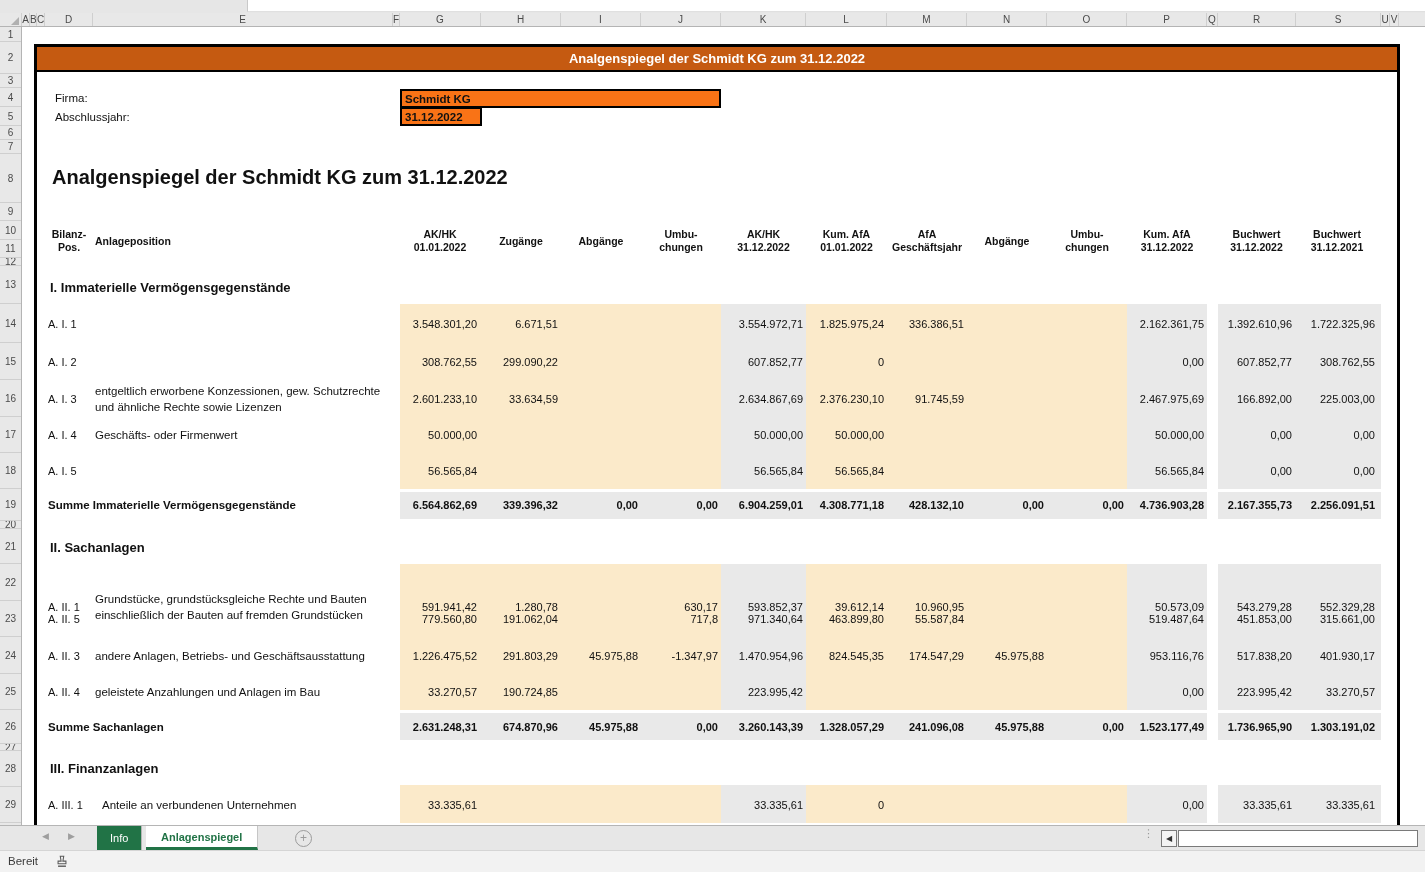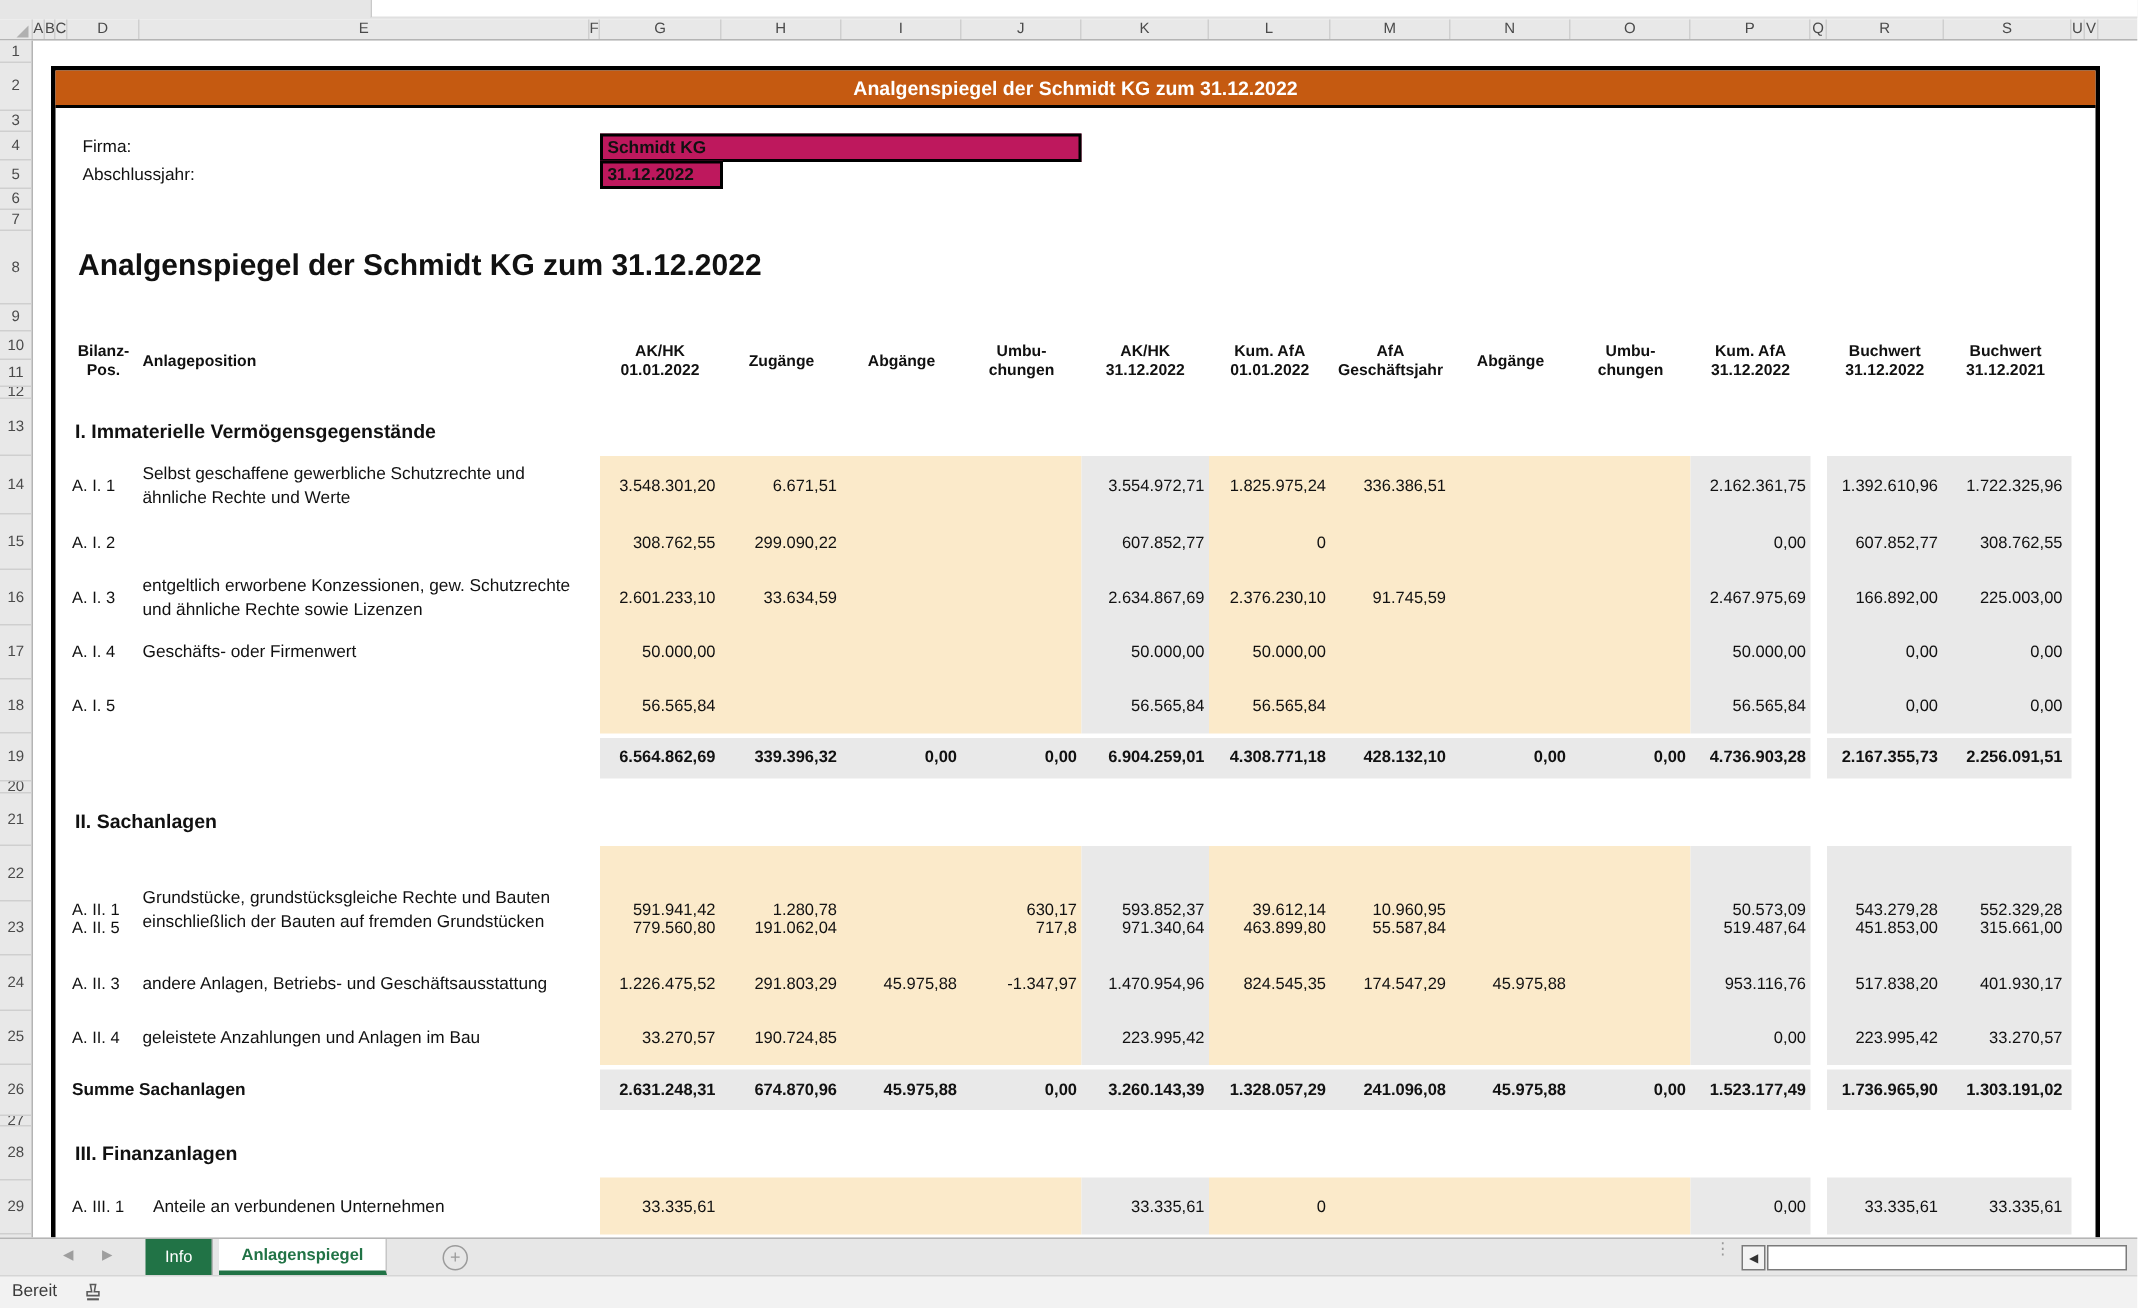--- a/index.html
+++ b/index.html
@@ -19,21 +19,21 @@
   
   .rowhdrs{left:0;top:27px;width:22px;height:798px;background:#E8E8E8;border-right:1px solid #B4B4B4;box-sizing:border-box}
   .rh{position:absolute;left:0;width:21px;font-size:10px;color:#4a4a4a;text-align:center;
       border-bottom:1px solid #CFCFCF;box-sizing:border-box;overflow:hidden;display:flex;align-items:center;justify-content:center}
   
   .frame{background:#000}
   .banner{left:37px;top:47px;width:1360px;height:23px;background:#C55A11;border-bottom:2px solid #000;
           color:#fff;font-weight:bold;font-size:13px;text-align:center;line-height:23px}
   
   .flabel{font-size:11.5px;height:17px;line-height:17px}
-  .finput{background:#be185d;border:2px solid #000;box-sizing:border-box;font-weight:bold;
+  .finput{background:#f97316;border:2px solid #000;box-sizing:border-box;font-weight:bold;
           font-size:11.5px;padding-left:3px;display:flex;align-items:center}
   .h1{font-size:20px;font-weight:bold}
   
   .h{position:absolute;top:0;bottom:0;display:flex;align-items:center;justify-content:center;
      font-weight:bold;font-size:10.5px;line-height:13px;text-align:center;white-space:pre}
   .hleft{justify-content:flex-start;text-align:left}
   
   .xG{left:400px;width:80px}.xH{left:481px;width:80px}.xI{left:561px;width:80px}.xJ{left:641px;width:80px}
   .xK{left:721px;width:85px}.xL{left:806px;width:81px}.xM{left:887px;width:80px}.xN{left:967px;width:80px}
   .xO{left:1047px;width:80px}.xP{left:1127px;width:80px}.xR{left:1218px;width:77px}.xS{left:1296px;width:82px}
@@ -196,21 +196,20 @@
 <div class="band cream" style="left:400px;top:785px;width:321px;height:38px"></div>
 <div class="band gray" style="left:721px;top:785px;width:85px;height:38px"></div>
 <div class="band cream" style="left:806px;top:785px;width:321px;height:38px"></div>
 <div class="band gray" style="left:1127px;top:785px;width:80px;height:38px"></div>
 <div class="band gray" style="left:1218px;top:785px;width:163px;height:38px"></div>
 
 <div class="abs sechead" style="left:50px;top:280px">I. Immaterielle Vermögensgegenstände</div>
 
 <div class="trow" style="top:304px;height:39px">
   <span class="pos">A. I. 1</span>
-  <span class="nm">Selbst geschaffene gewerbliche Schutzrechte und ähnliche Rechte und Werte</span>
   <span class="v xG">3.548.301,20</span>
   <span class="v xH">6.671,51</span>
   <span class="v xK">3.554.972,71</span>
   <span class="v xL">1.825.975,24</span>
   <span class="v xM">336.386,51</span>
   <span class="v xP">2.162.361,75</span>
   <span class="v xR">1.392.610,96</span>
   <span class="v xS">1.722.325,96</span>
 </div>
 <div class="trow" style="top:343px;height:37px">
@@ -248,20 +247,21 @@
 <div class="trow" style="top:453px;height:36px">
   <span class="pos">A. I. 5</span>
   <span class="v xG">56.565,84</span>
   <span class="v xK">56.565,84</span>
   <span class="v xL">56.565,84</span>
   <span class="v xP">56.565,84</span>
   <span class="v xR">0,00</span>
   <span class="v xS">0,00</span>
 </div>
 <div class="trow total" style="top:489px;height:32px">
+  <span class="tl">Summe Immaterielle Vermögensgegenstände</span>
   <span class="v xG">6.564.862,69</span>
   <span class="v xH">339.396,32</span>
   <span class="v xI">0,00</span>
   <span class="v xJ">0,00</span>
   <span class="v xK">6.904.259,01</span>
   <span class="v xL">4.308.771,18</span>
   <span class="v xM">428.132,10</span>
   <span class="v xN">0,00</span>
   <span class="v xO">0,00</span>
   <span class="v xP">4.736.903,28</span>

